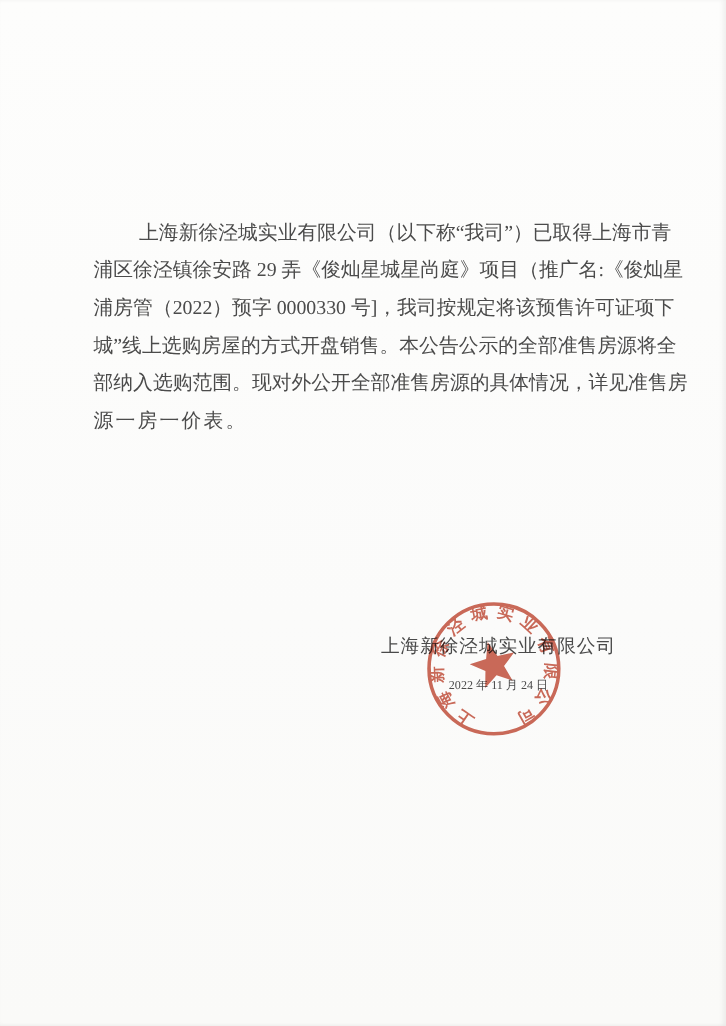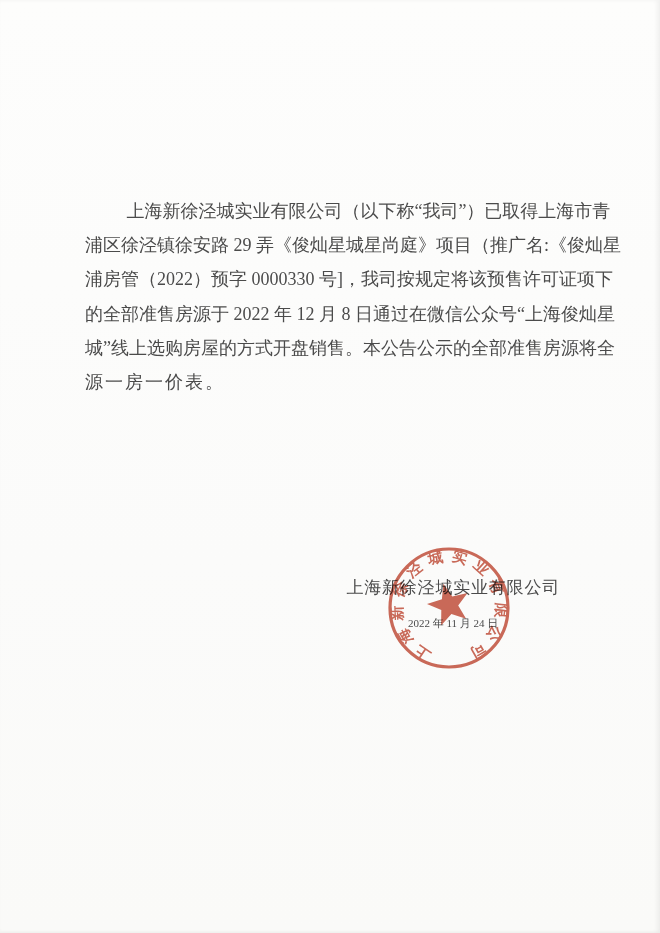--- a/index.html
+++ b/index.html
@@ -83,22 +83,22 @@
 </head>
 <body>
 
 <div class="page">
 
 
   <div class="doc-body">
     <div class="doc-line first">上海新徐泾城实业有限公司（以下称“我司”）已取得上海市青</div>
     <div class="doc-line">浦区徐泾镇徐安路 29 弄《俊灿星城星尚庭》项目（推广名:《俊灿星</div>
     <div class="doc-line">浦房管（2022）预字 0000330 号]，我司按规定将该预售许可证项下</div>
-    <div class="doc-line">的全部准售房源于 2022 年 12 月 8 日通过在微信公众号“上海俊灿星</div>
     <div class="doc-line">城”线上选购房屋的方式开盘销售。本公告公示的全部准售房源将全</div>
+    <div class="doc-line">部纳入选购范围。现对外公开全部准售房源的具体情况，详见准售房</div>
     <div class="doc-line last">源一房一价表。</div>
   </div>
 
   <div class="signature">
     <div class="company">上海新徐泾城实业有限公司</div>
     <div class="sig-date">2022 年 11 月 24 日</div>
   </div>
 
   <svg class="seal" viewBox="0 0 160 160" xmlns="http://www.w3.org/2000/svg">
     <defs>

